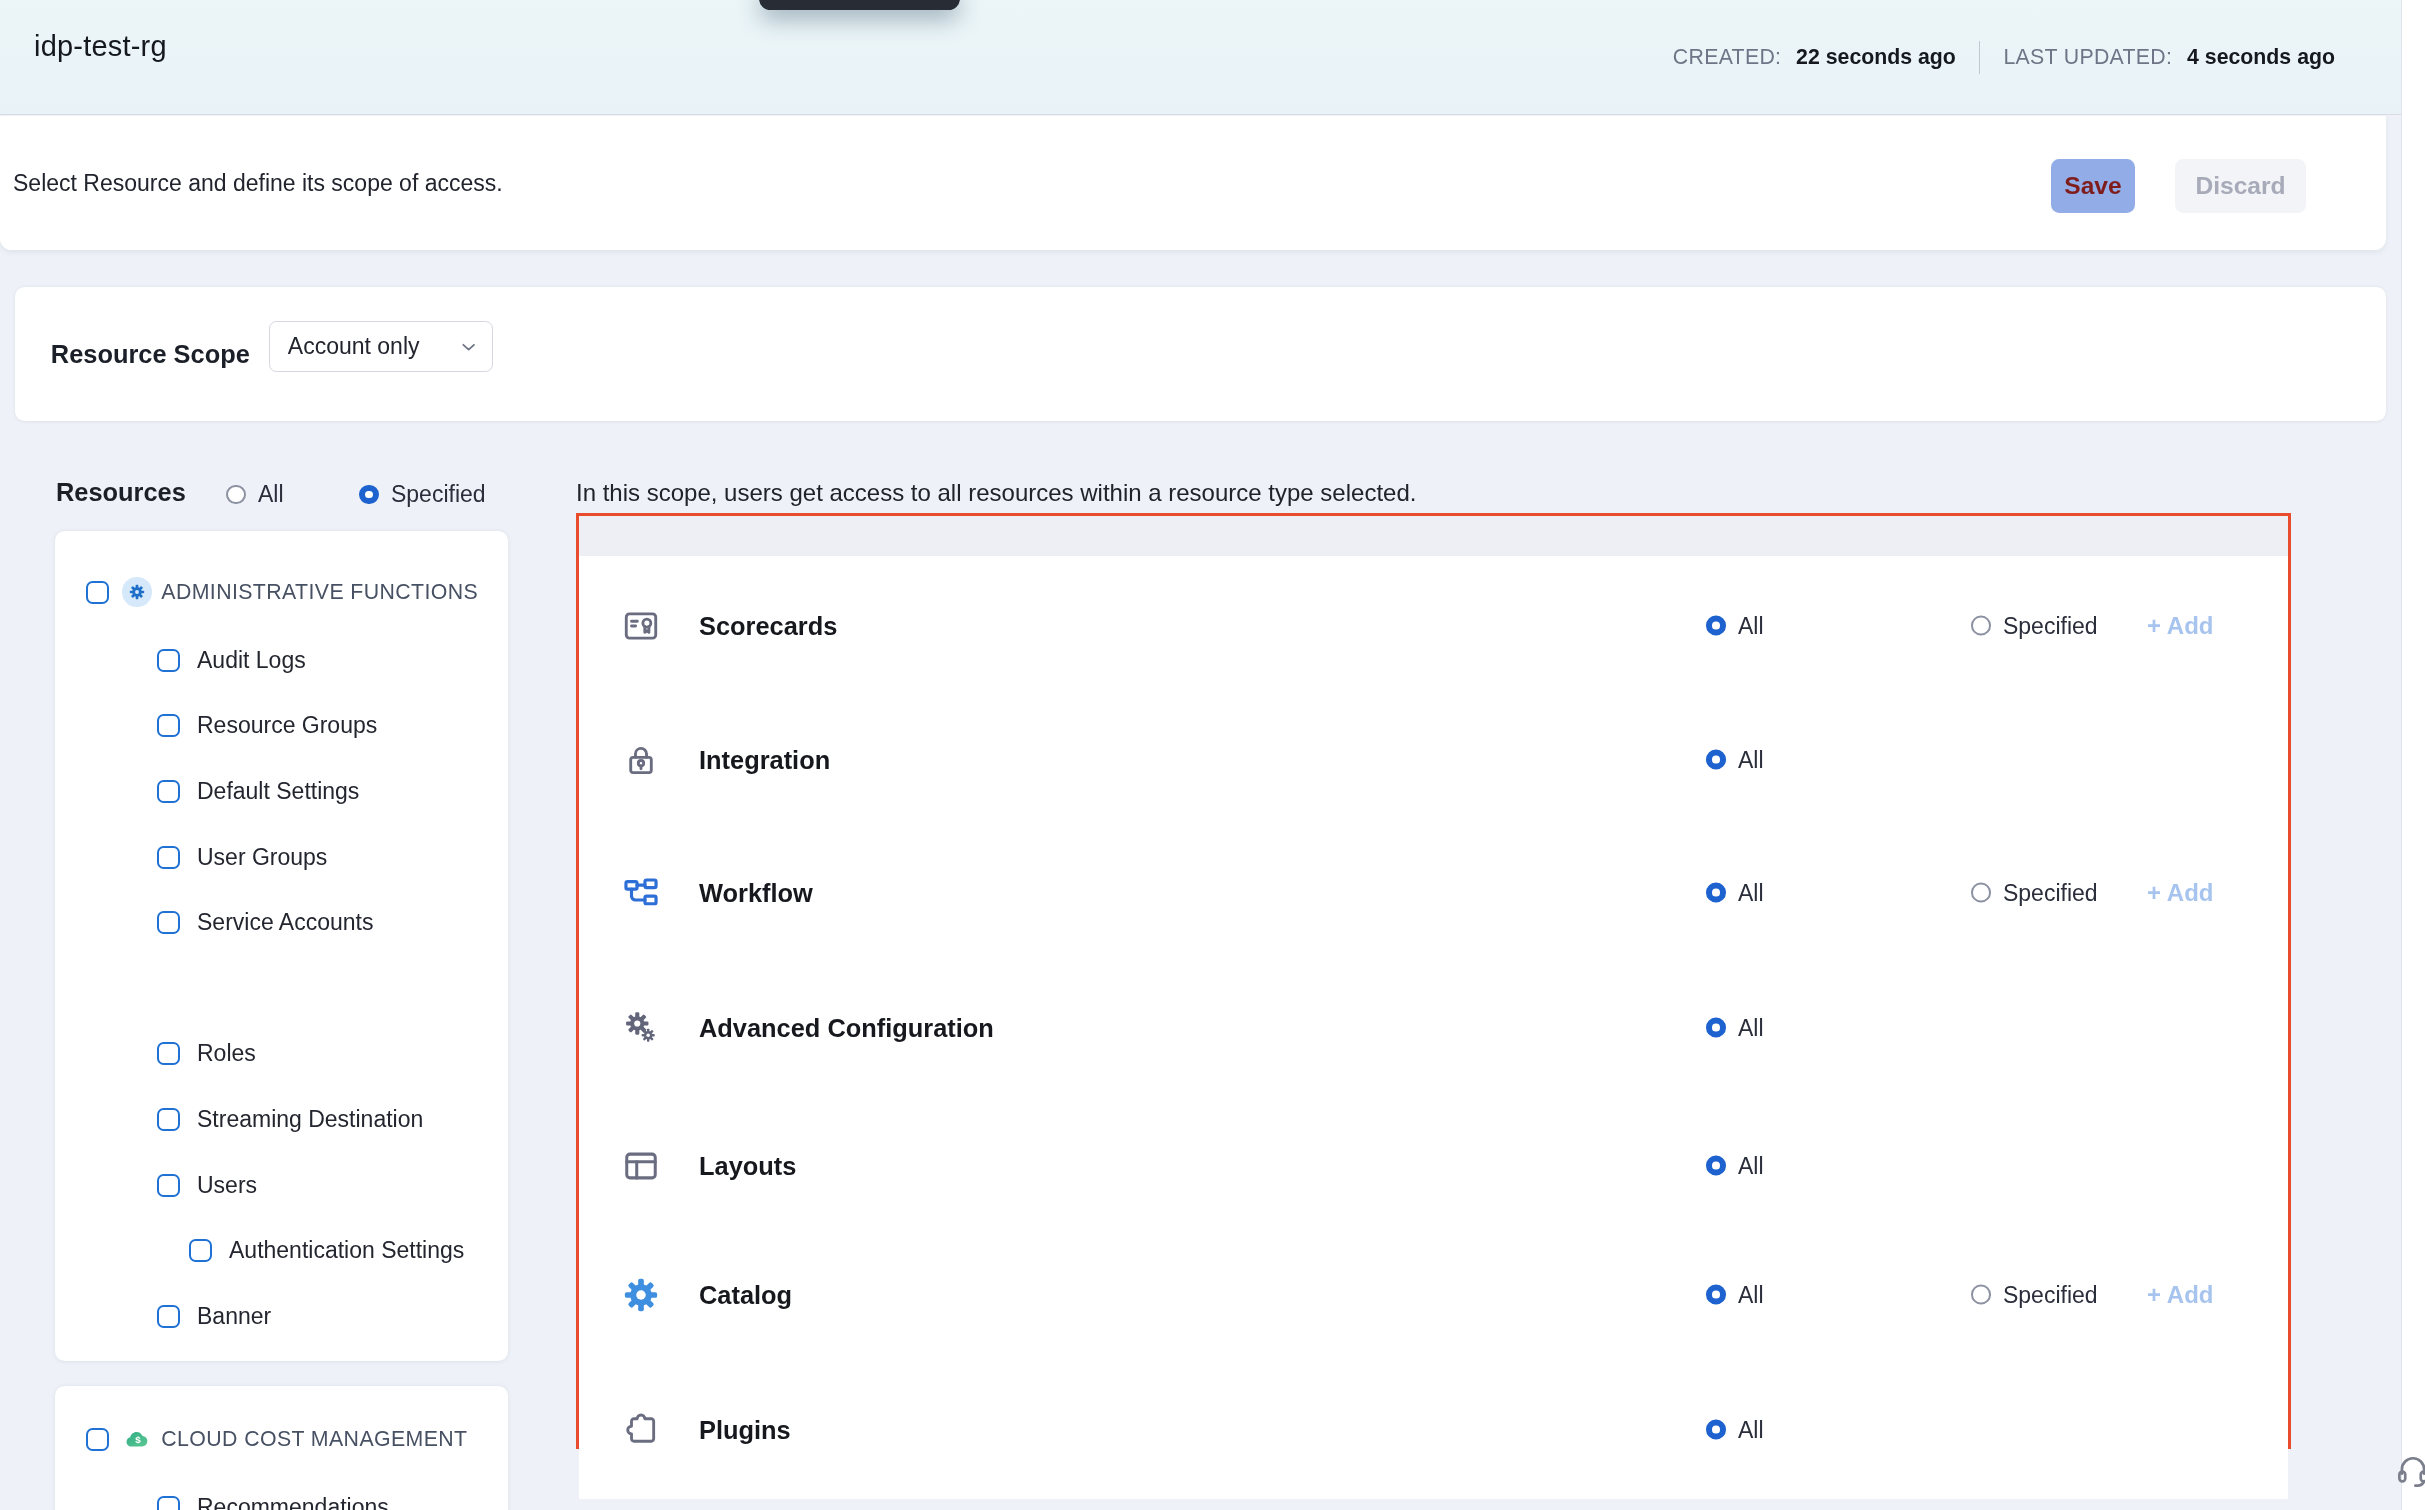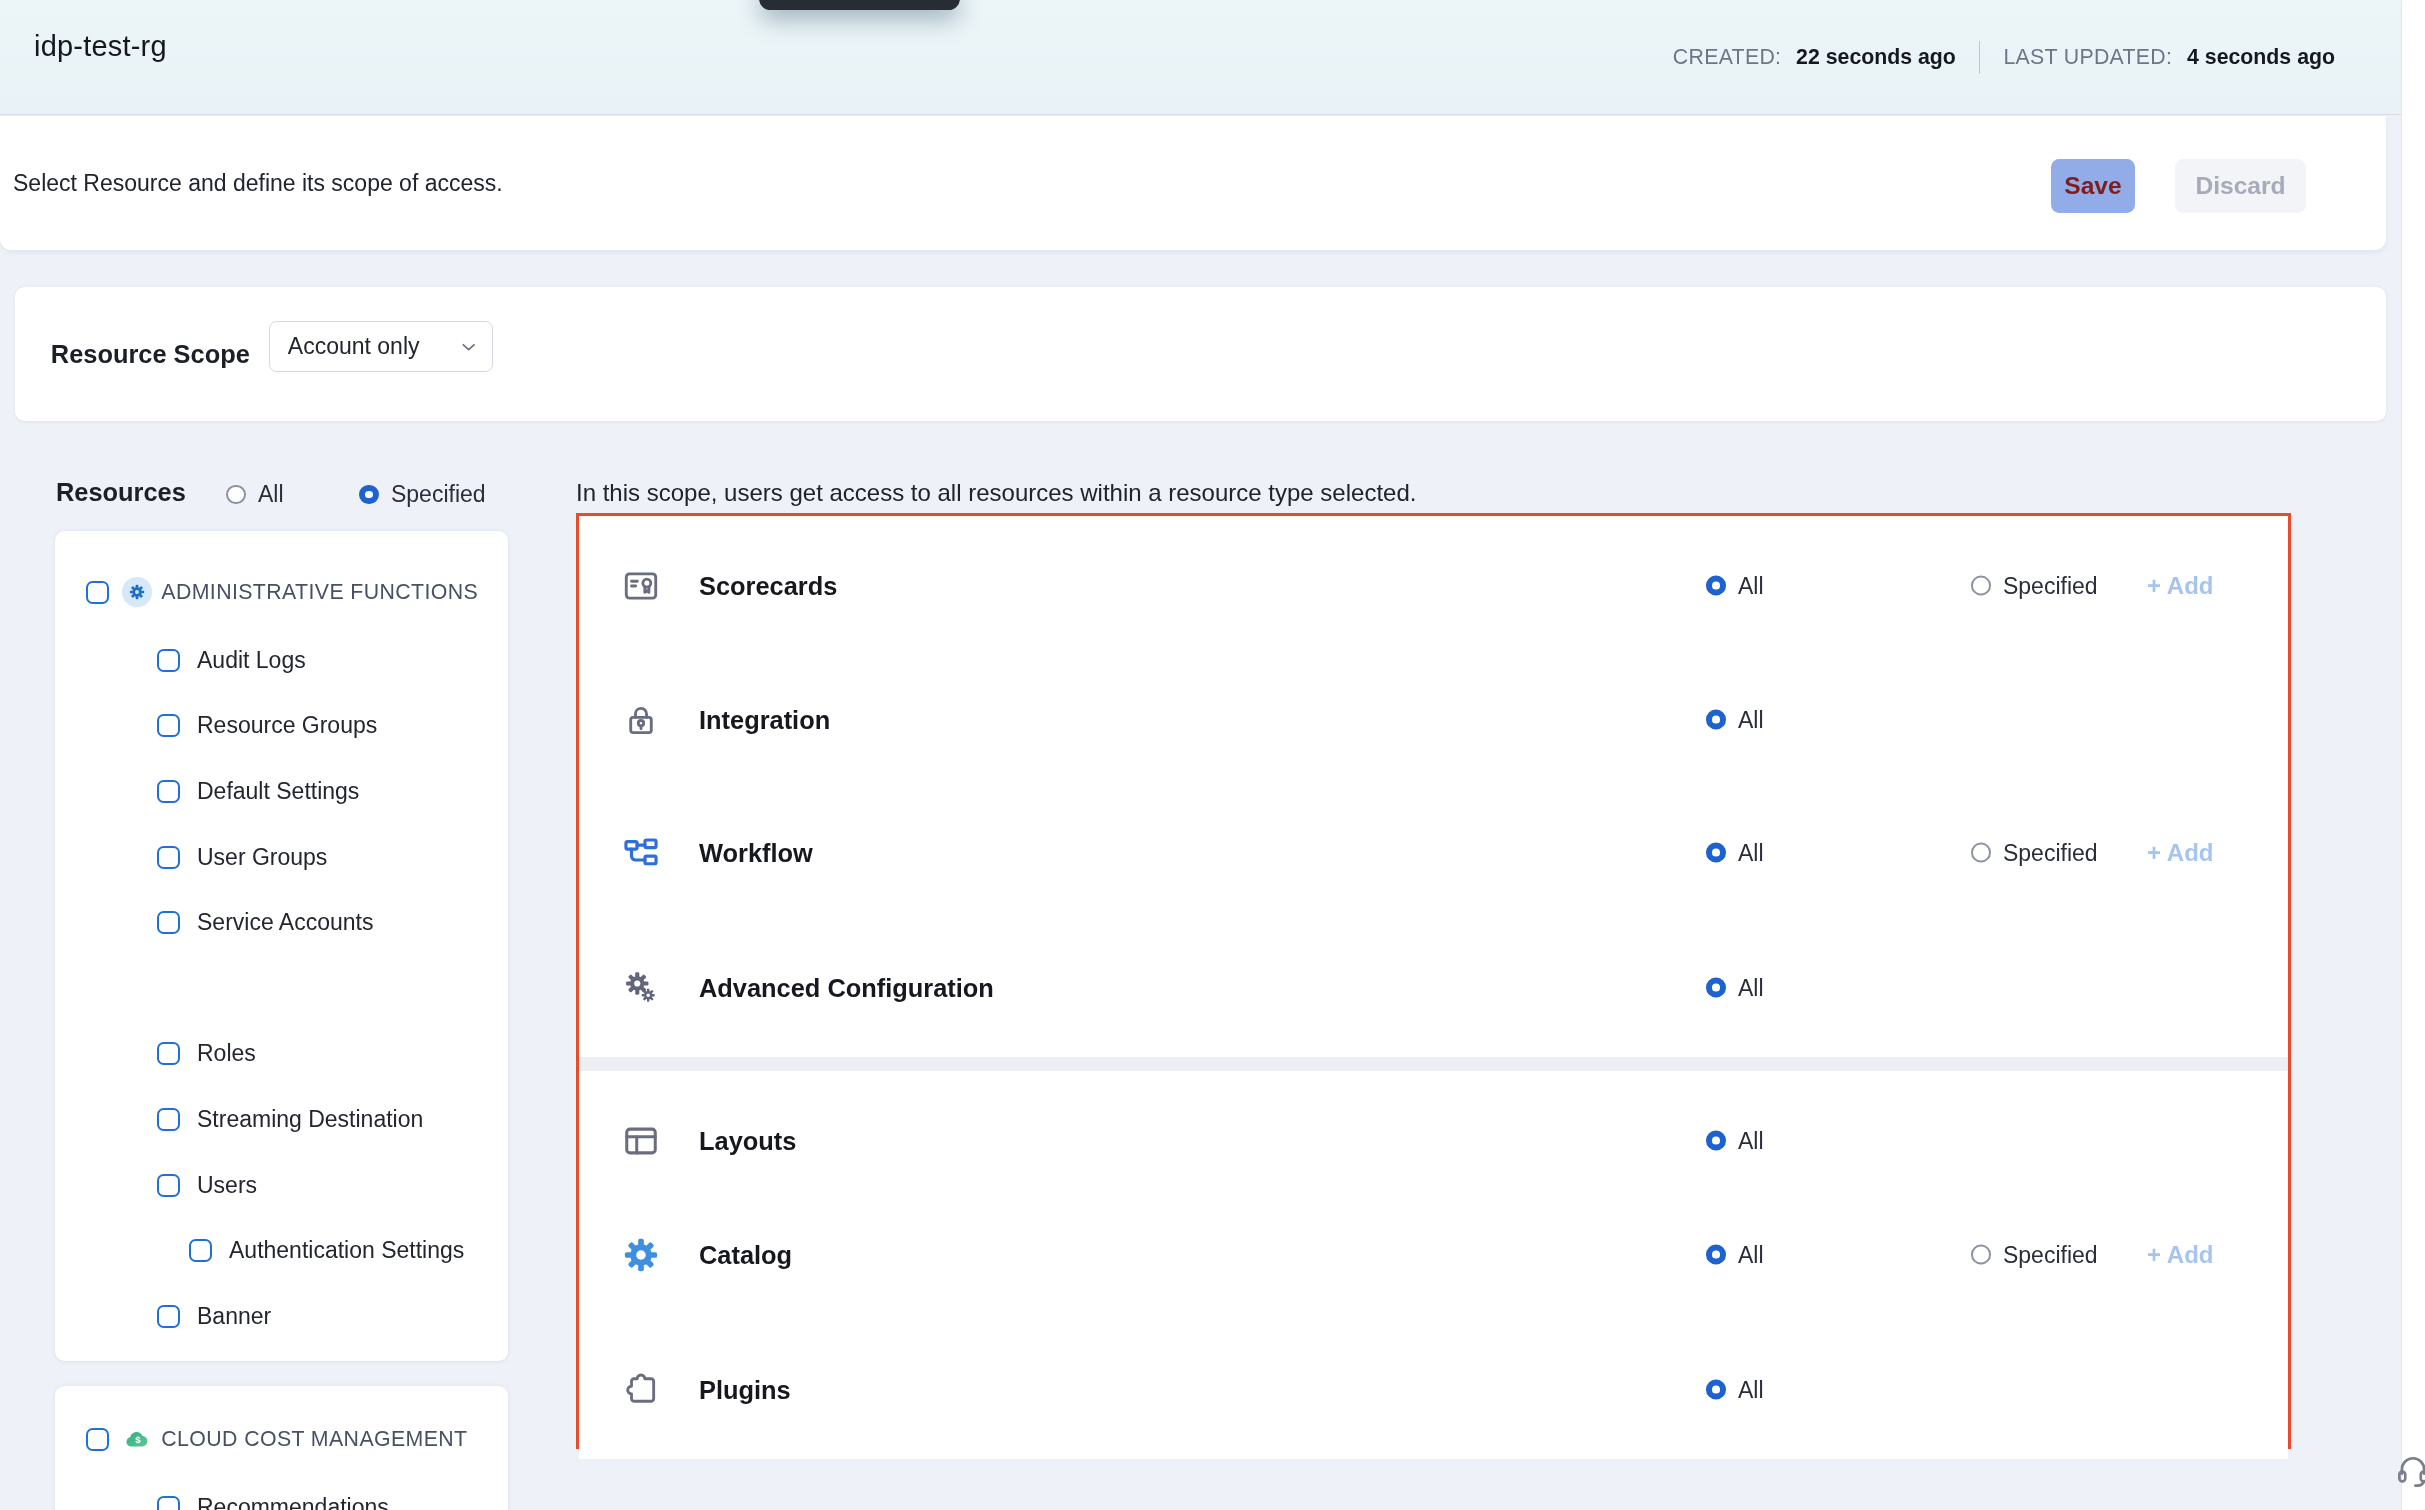--- a/index.html
+++ b/index.html
@@ -87,21 +87,21 @@
   .side-item{ position:absolute; left:0; width:100%; height:36px;
     display:flex; align-items:center; }
   .side-item .cb{ margin-left:102px; }
   .side-item .ilabel{ margin-left:17px; font-size:23px; color:#24262f; white-space:nowrap; }
   
   .scope-desc{ position:absolute; left:576px; top:479px; font-size:24px; color:#20232c; }
   .rows-box{
     position:absolute; left:576px; top:513px; width:1715px; height:936px;
     border:3.3px solid #e94c2d; background:#edeff5;
   }
-  .rrow{ position:absolute; left:0; width:1709px; height:139px; background:#ffffff; }
+  .rrow{ position:absolute; left:0; width:1709px; height:139px; background:#ffffff;margin-top:40px; }
   .rrow .ricon{ position:absolute; left:43px; top:50%; transform:translateY(-50%);
     width:38px; height:38px; }
   .rrow .rlabel{ position:absolute; left:120px; top:50%; transform:translateY(-50%);
     font-size:25.4px; font-weight:600; color:#16181d; white-space:nowrap; }
   .rrow .g-all{ left:1127px; top:50%; transform:translateY(-50%); }
   .rrow .g-spec{ left:1392px; top:50%; transform:translateY(-50%); }
   .add-link{ position:absolute; left:1568px; top:50%; transform:translateY(-50%);
     font-size:24px; font-weight:600; color:#a7c4ee; cursor:pointer; white-space:nowrap; }
   
   .gutter{ position:absolute; right:0; top:0; width:24.6px; height:1510px;
@@ -330,21 +330,21 @@
         </g>
       </svg>
     </span>
     <div class="rlabel">Advanced Configuration</div>
     <div class="rgroup g-all">
       <span class="radio sel"></span>
       <span>All</span>
     </div>
   </div>
 
-  <div class="rrow" style="top:555px;padding-left:48px;">
+  <div class="rrow" style="top:540px;padding-left:48px;">
     <span class="ricon">
       <svg width="38" height="38" viewBox="0 0 24 24" fill="none" stroke="#6a6d80" stroke-width="1.9" stroke-linecap="round" stroke-linejoin="round">
         <rect x="3" y="4.5" width="18" height="15" rx="2"></rect>
         <path d="M3,9.3 H21"></path>
         <path d="M9.3,9.3 V19.5"></path>
       </svg>
     </span>
     <div class="rlabel">Layouts</div>
     <div class="rgroup g-all">
       <span class="radio sel"></span>

